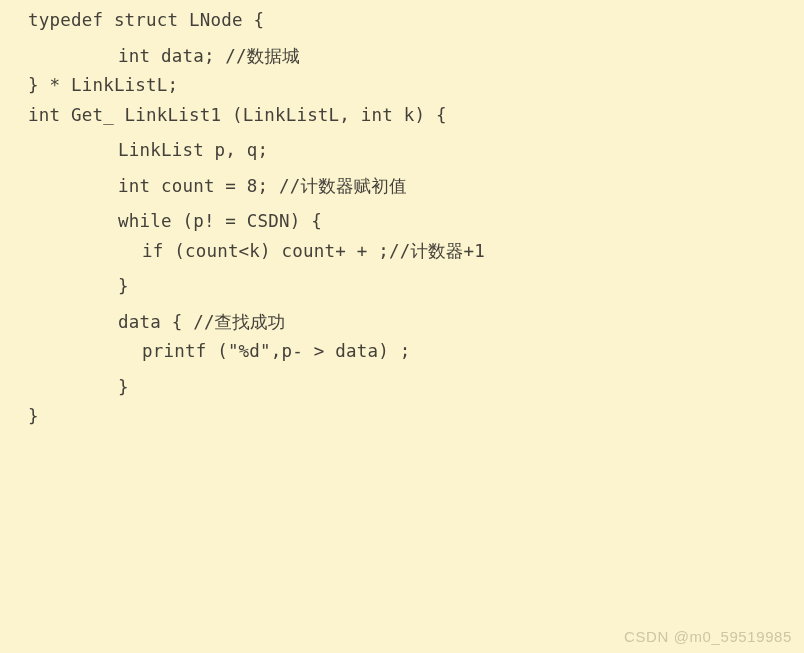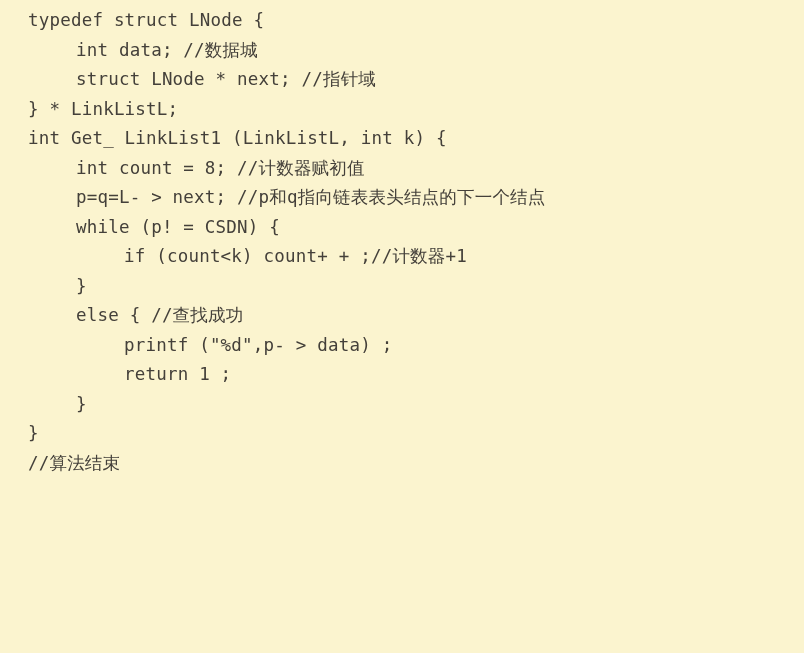--- a/index.html
+++ b/index.html
@@ -27,22 +27,22 @@
     height: 29.5px;
     line-height: 29.5px;
     white-space: pre;
     font-family: "DejaVu Sans Mono", "Liberation Mono", monospace;
     font-size: 17.5px;
     color: #44403a;
     letter-spacing: 0.2px;
   }
   
   .ind0 { padding-left: 28px; }
-  .ind1 { padding-left: 76px; }
-  .ind2 { padding-left: 124px; }
+  .ind1 { padding-left: 118px; margin-top: 6px; }
+  .ind2 { padding-left: 124px; margin-left: 18px; }
 
   #lines-container {
     padding-top: 6px;
   }
 
   .watermark {
     position: absolute;
     right: 12px;
     bottom: 8px;
     font-family: "Liberation Sans", sans-serif;
@@ -52,28 +52,26 @@
     white-space: pre;
   }
 </style>
 </head>
 <body>
 
 <div id="code-block">
   <div id="lines-container">
       <div class="code-line ind0">typedef struct LNode {</div>
       <div class="code-line ind1">int data; //数据城</div>
-      <div class="code-line ind1">struct LNode * next; //指针域</div>
       <div class="code-line ind0">} * LinkListL;</div>
       <div class="code-line ind0">int Get_ LinkList1 (LinkListL, int k) {</div>
+      <div class="code-line ind1">LinkList p, q;</div>
       <div class="code-line ind1">int count = 8; //计数器赋初值</div>
-      <div class="code-line ind1">p=q=L- &gt; next; //p和q指向链表表头结点的下一个结点</div>
       <div class="code-line ind1">while (p! = CSDN) {</div>
       <div class="code-line ind2">if (count&lt;k) count+ + ;//计数器+1</div>
       <div class="code-line ind1">}</div>
-      <div class="code-line ind1">else { //查找成功</div>
+      <div class="code-line ind1">data { //查找成功</div>
       <div class="code-line ind2">printf ("%d",p- &gt; data) ;</div>
-      <div class="code-line ind2">return 1 ;</div>
       <div class="code-line ind1">}</div>
       <div class="code-line ind0">}</div>
-      <div class="code-line ind0">//算法结束</div>
     </div>
+  <div class="watermark">CSDN @m0_59519985</div>
 </div>
 
 </body></html>

